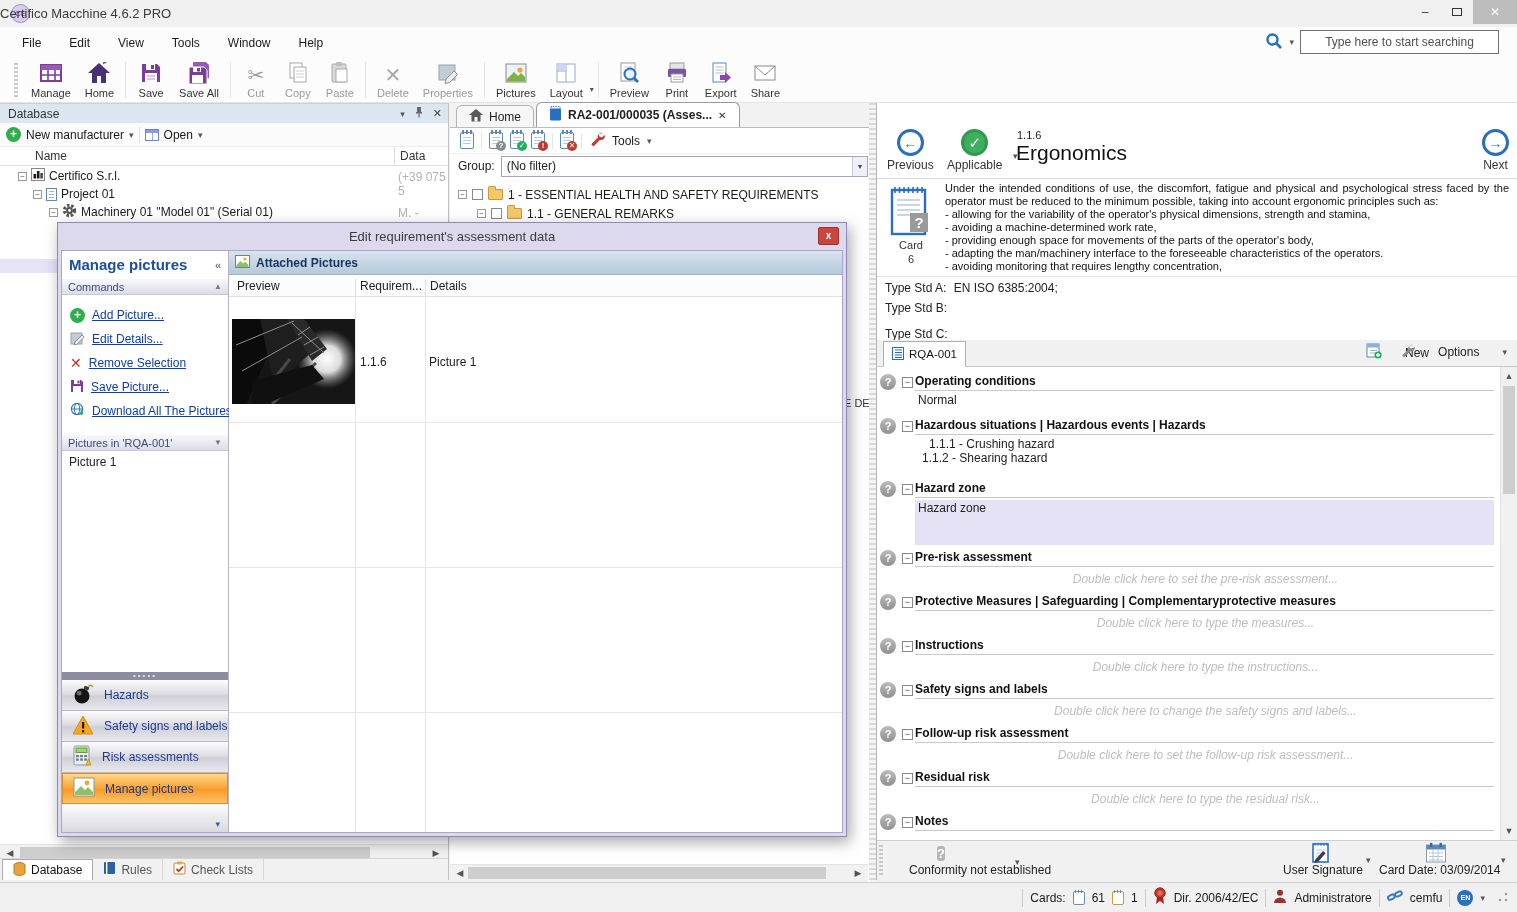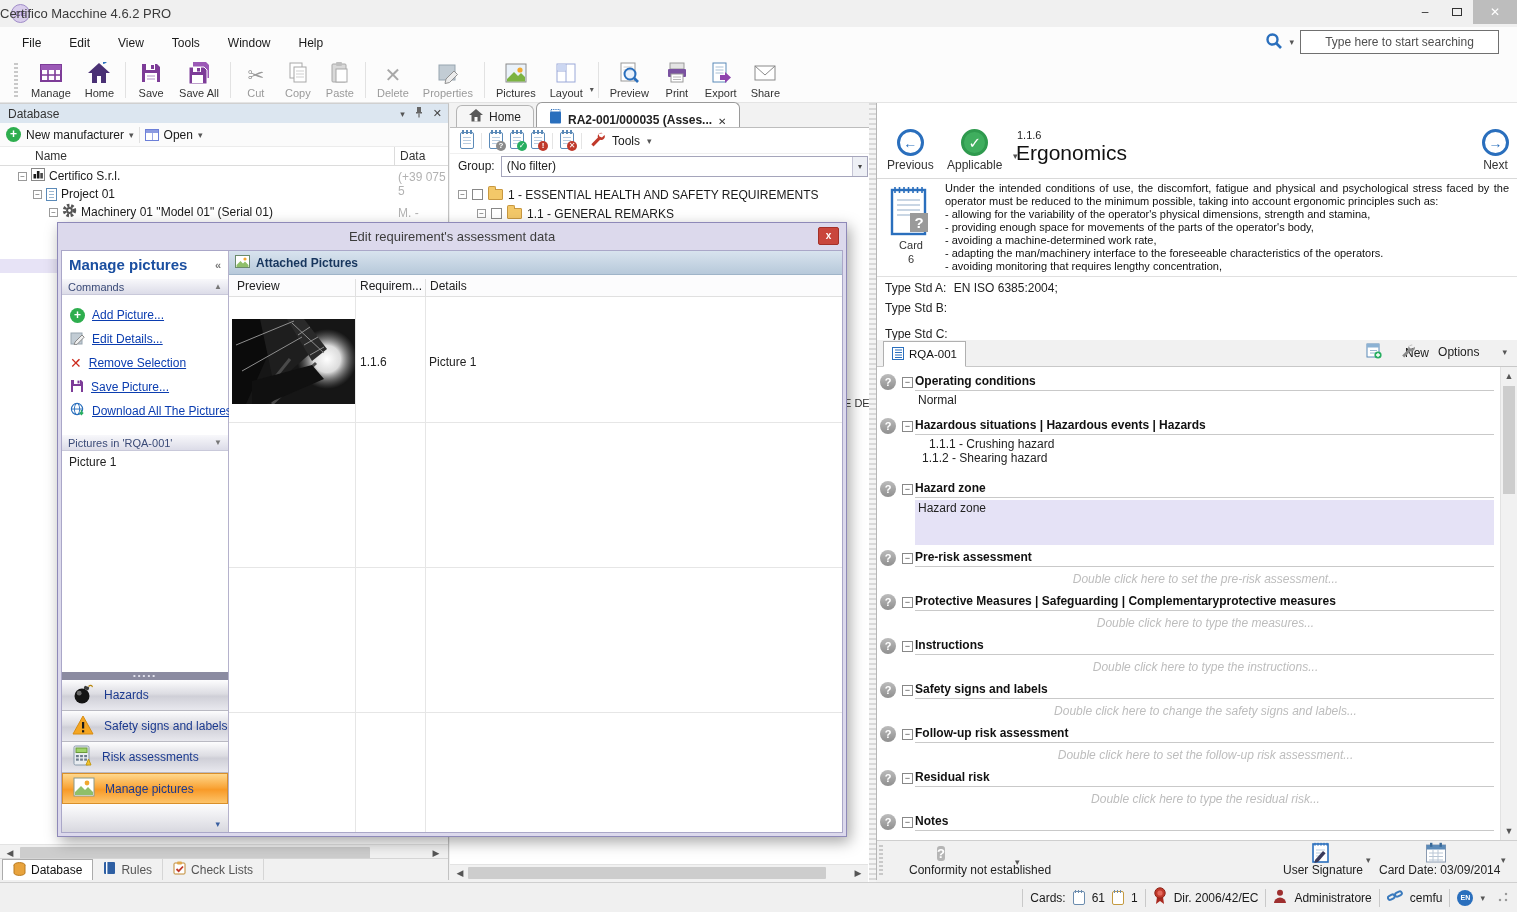--- a/index.html
+++ b/index.html
@@ -79,21 +79,21 @@
   .lp-tab { display:flex; align-items:center; gap:5px; padding:0 10px; color:#555;
     border-right:1px solid #d6d6d6; }
   .lp-tab.active { background:#fff; color:#111; border:1px solid #ababab; border-bottom:none; }
 
   
   .mid-panel { position:absolute; left:450px; top:103px; width:426px; height:785px; background:#fff; }
   .mid-tabbar { height:25px; background:#f2f2f2; border-bottom:1px solid #bdbdbd;
     display:flex; align-items:flex-end; padding-left:6px; gap:2px; }
   .mtab { display:flex; align-items:center; gap:6px; height:22px; padding:0 12px;
     border:1px solid #b5b5b5; border-bottom:none; border-radius:6px 6px 0 0; background:#f6f6f6; color:#222; }
-  .mtab.active { background:#fff; height:25px; border-color:#9a9a9a; font-size:12px;align-items:flex-end; }
+  .mtab.active { background:#fff; height:25px; border-color:#9a9a9a; font-size:12px; }
   .mid-toolbar { height:26px; display:flex; align-items:center; gap:7px; padding-left:10px;
     border-bottom:1px solid #f0f0f0; }
   .clip { position:relative; width:14px; height:17px; background:#fff; border:1px solid #5b8ab8;
     border-radius:2px; flex:none; }
   .clip::before { content:""; position:absolute; left:1px; right:1px; top:-3px; height:4px;
     background:repeating-linear-gradient(90deg,#5b8ab8 0 2px,transparent 2px 4px); }
   .clip::after { content:""; position:absolute; left:2px; right:2px; top:4px; height:8px;
     background:repeating-linear-gradient(180deg,#b9cde0 0 1px,transparent 1px 3px); }
   .badge { position:absolute; right:-4px; bottom:-3px; width:10px; height:10px; border-radius:50%;
     color:#fff; font-size:8px; line-height:10px; text-align:center; font-weight:bold; z-index:2; }
@@ -579,22 +579,22 @@
           <path d="M7 15h23M7 20h23M7 25h23M7 30h14" stroke="#c9d6e4" stroke-width="2"></path>
           <rect x="20" y="28" width="18" height="19" fill="#9a9a9a"></rect>
           <text x="29" y="43" font-size="15" font-weight="bold" fill="#fff" text-anchor="middle" font-family="sans-serif">?</text>
         </svg>
     </div>
     <div class="card-cap" style="top:136px;">Card</div>
     <div class="card-cap" style="top:150px;">6</div>
     <div class="rp-desc">
       <div class="para">Under the intended conditions of use, the discomfort, fatigue and physical and psychological stress faced by the operator must be reduced to the minimum possible, taking into account ergonomic principles such as:</div>
       <div>- allowing for the variability of the operator's physical dimensions, strength and stamina,</div>
+      <div>- avoiding a machine-determined work rate,</div>
       <div>- providing enough space for movements of the parts of the operator's body,</div>
-      <div>- avoiding a machine-determined work rate,</div>
       <div>- adapting the man/machinery interface to the foreseeable characteristics of the operators.</div>
       <div>- avoiding monitoring that requires lengthy concentration,</div>
     </div>
 
     <div class="rp-divider" style="top:173px;"></div>
     <div class="typestd" style="top:178px;">
       <span>Type Std A:</span>
       <span style="padding-left:4px;">EN ISO 6385:2004;</span>
     </div>
     <div class="typestd" style="top:198px;">

